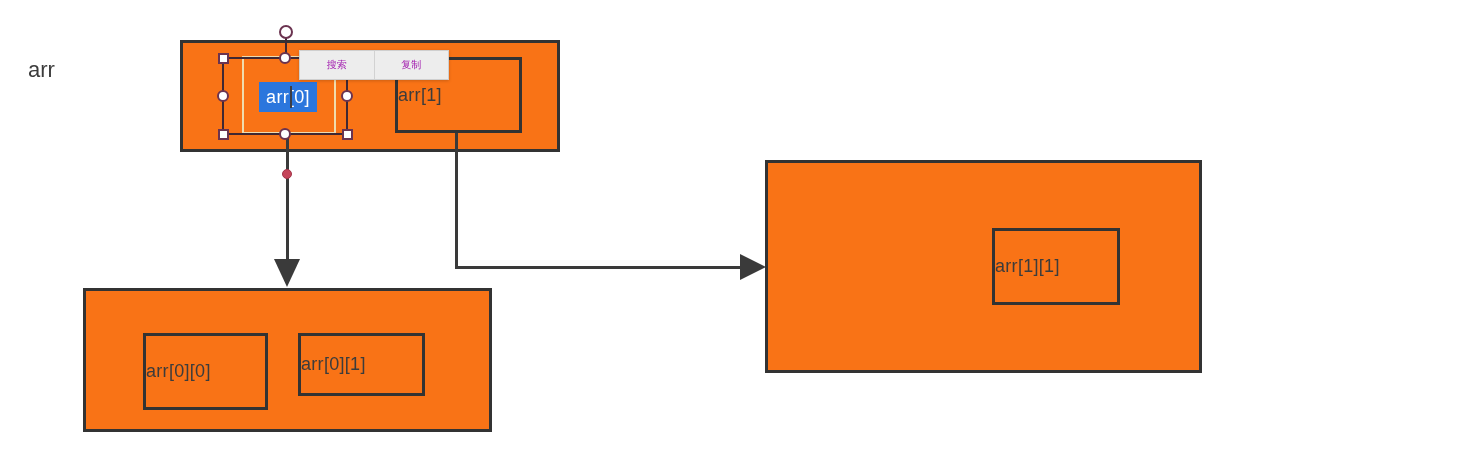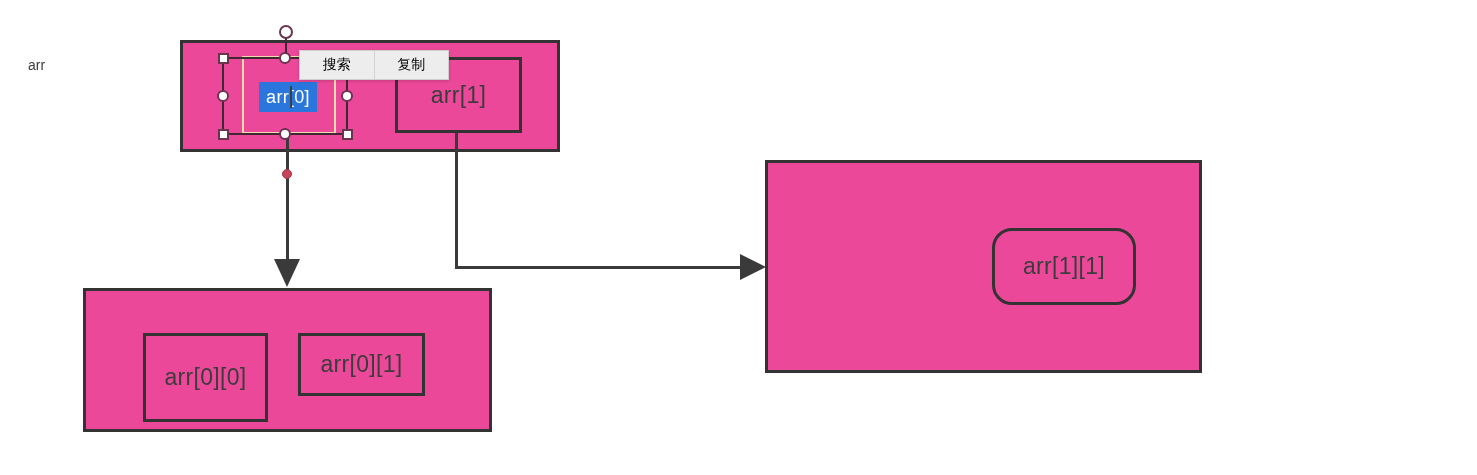--- a/index.html
+++ b/index.html
@@ -1,24 +1,24 @@
 <!DOCTYPE html>
 <html><head>
 <meta charset="utf-8">
 <style>
   html,body{margin:0;padding:0;background:#fff;}
   .canvas{
     position:relative;width:1477px;height:475px;background:#ffffff;overflow:hidden;
     font-family:"Liberation Sans","DejaVu Sans",sans-serif;color:#3c3c3c;
   }
-  .txt{position:absolute;font-size:14px;color:#3c3c3c;white-space:nowrap;}
+  .txt{position:absolute;font-size:22px;color:#3c3c3c;white-space:nowrap;}
   .box{
-    position:absolute;box-sizing:border-box;border:3px solid #333333;background:#ec4899;
-    display:flex;align-items:center;justify-content:center;
-    font-size:23px;color:#3c3c3c;letter-spacing:.3px;
+    position:absolute;box-sizing:border-box;border:3px solid #333333;background:#f97316;
+    display:flex;align-items:center;justify-content:flex-start;
+    font-size:18px;color:#3c3c3c;letter-spacing:.3px;
   }
   .edge{position:absolute;background:#3a3a3a;}
   .ah-down{position:absolute;width:0;height:0;
     border-left:13px solid transparent;border-right:13px solid transparent;border-top:28px solid #3a3a3a;}
   .ah-right{position:absolute;width:0;height:0;
     border-top:13px solid transparent;border-bottom:13px solid transparent;border-left:26px solid #3a3a3a;}
   .dot{position:absolute;width:10px;height:10px;border-radius:50%;
     background:#c5455a;border:1px solid #a23348;box-sizing:border-box;z-index:30;}
   .hl{position:absolute;box-sizing:border-box;border:2px solid #f0dcae;z-index:34;}
   .selframe{position:absolute;box-sizing:border-box;border:2px solid #402833;z-index:36;}
@@ -32,21 +32,21 @@
     position:absolute;background:#2b76dd;color:#ffffff;display:flex;align-items:center;justify-content:center;
     font-size:18px;letter-spacing:.3px;z-index:45;
   }
   .caret{position:absolute;width:2px;background:#3d3d44;z-index:46;}
   .menu{
     position:absolute;display:flex;align-items:stretch;box-sizing:border-box;
     background:#ededed;border:1px solid #cfcfcf;box-shadow:0 1px 3px rgba(0,0,0,.18);z-index:60;
   }
   .menu-item{
     width:74px;display:flex;align-items:center;justify-content:center;
-    font-size:14px;color:#000000;cursor:default;
+    font-size:10px;color:#a21caf;cursor:default;
   }
   .menu-item:first-child{border-right:1px solid #d2d2d2;}
 </style>
 </head>
 <body>
 
 <div class="canvas">
 
   <div class="txt" style="left:28px;top:57px;">arr</div>
 
@@ -59,29 +59,29 @@
   <div class="edge" style="left:285.5px;top:136px;width:3px;height:124px;"></div>
   <div class="ah-down" style="left:274px;top:259px;"></div>
 
   <div class="edge" style="left:455px;top:133px;width:3px;height:134px;"></div>
   <div class="edge" style="left:455px;top:265.5px;width:285px;height:3px;"></div>
   <div class="ah-right" style="left:740px;top:253.5px;"></div>
 
   <div class="dot" style="left:282px;top:169px;"></div>
 
   <div class="box" style="left:83px;top:288px;width:409px;height:144px;"></div>
-  <div class="box" style="left:143px;top:333px;width:125px;height:89px;">
+  <div class="box" style="left:143px;top:333px;width:125px;height:77px;">
     <span>arr[0][0]</span>
   </div>
   <div class="box" style="left:298px;top:333px;width:127px;height:63px;">
     <span>arr[0][1]</span>
   </div>
 
   <div class="box" style="left:765px;top:160px;width:437px;height:213px;"></div>
-  <div class="box" style="left:992px;top:228px;width:144px;height:77px;border-radius:20px;">
+  <div class="box" style="left:992px;top:228px;width:128px;height:77px;">
     <span>arr[1][1]</span>
   </div>
 
   <div class="hl" style="left:242px;top:56px;width:94px;height:78px;"></div>
   <div class="selframe" style="left:222px;top:57px;width:126px;height:78px;"></div>
 
   <div class="stem" style="left:285px;top:38px;height:16px;"></div>
   <div class="rot" style="left:279px;top:25px;"></div>
 
   <div class="hsq" style="left:217.5px;top:52.5px;"></div>

